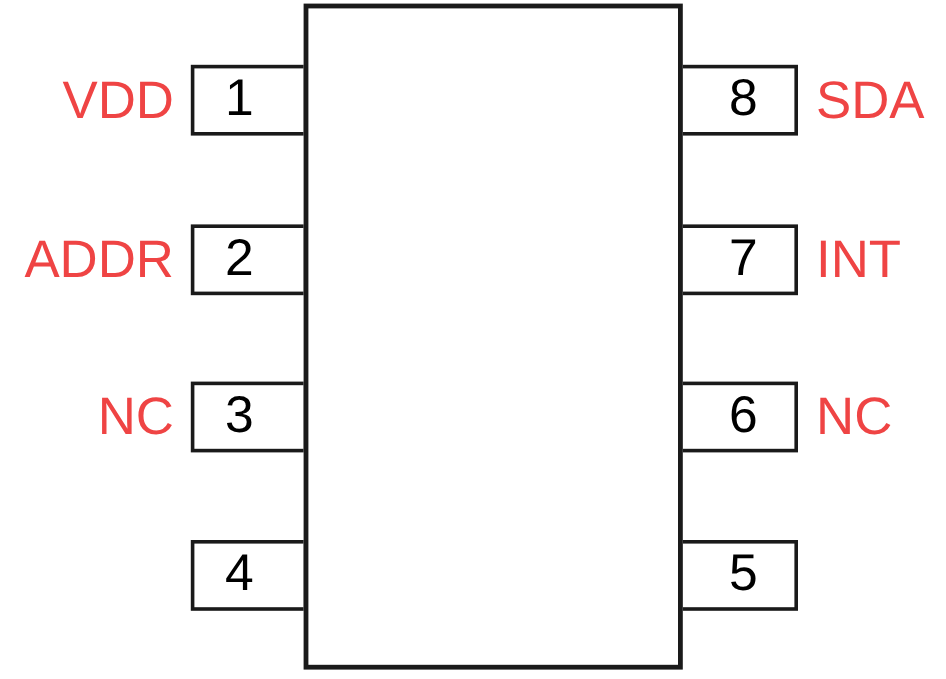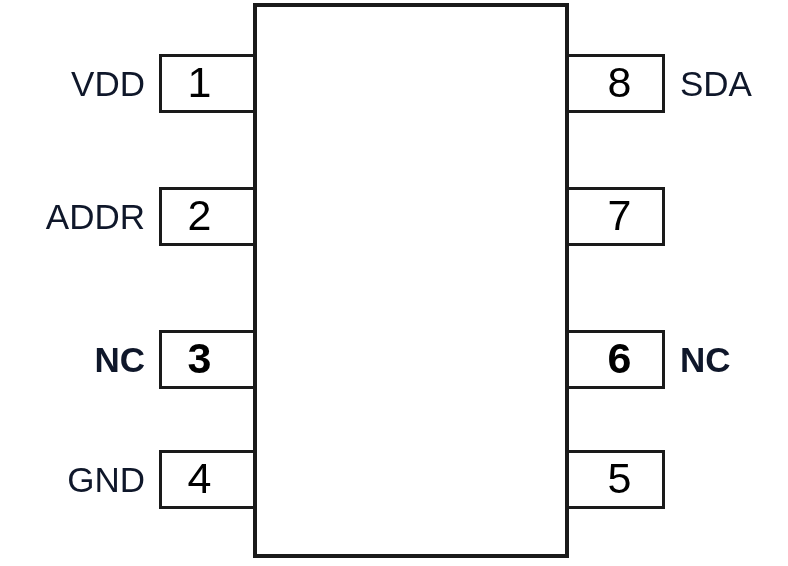--- a/index.html
+++ b/index.html
@@ -63,39 +63,39 @@
     letter-spacing: 0;
     position: relative;
     top: -1px;
   }
   .pin-pad.left .pin-number  { margin-right: 16px; }
   .pin-pad.right .pin-number { margin-left: 8px; }
 
   
   .pin-label {
     position: absolute;
-    font-size: 35px;
+    font-size: 44px;
     line-height: 59px;
-    color: #0f172a;
+    color: #ef4444;
     white-space: nowrap;
     z-index: 1;
   }
   .pin-label.left {
     right: 643px;      
     text-align: right;
   }
   .pin-label.right {
     left: 680px;
     text-align: right;
   }
 
   
   .row-1 { top: 54px; }
   .row-2 { top: 187px; }
-  .row-3 { top: 330px; font-weight: bold; }
+  .row-3 { top: 318px; }
   .row-4 { top: 450px; }
 </style>
 </head>
 <body>
 
 <div id="pinout-diagram">
 
   <div class="ic-body"></div>
 
   <div class="pin-label left row-1">VDD</div>
@@ -106,33 +106,33 @@
   <div class="pin-label left row-2">ADDR</div>
   <div class="pin-pad left row-2">
     <span class="pin-number">2</span>
   </div>
 
   <div class="pin-label left row-3">NC</div>
   <div class="pin-pad left row-3">
     <span class="pin-number">3</span>
   </div>
 
-  <div class="pin-label left row-4">GND</div>
   <div class="pin-pad left row-4">
     <span class="pin-number">4</span>
   </div>
 
   <div class="pin-pad right row-1">
     <span class="pin-number">8</span>
   </div>
   <div class="pin-label right row-1">SDA</div>
 
   <div class="pin-pad right row-2">
     <span class="pin-number">7</span>
   </div>
+  <div class="pin-label right row-2">INT</div>
 
   <div class="pin-pad right row-3">
     <span class="pin-number">6</span>
   </div>
   <div class="pin-label right row-3">NC</div>
 
   <div class="pin-pad right row-4">
     <span class="pin-number">5</span>
   </div>
 

